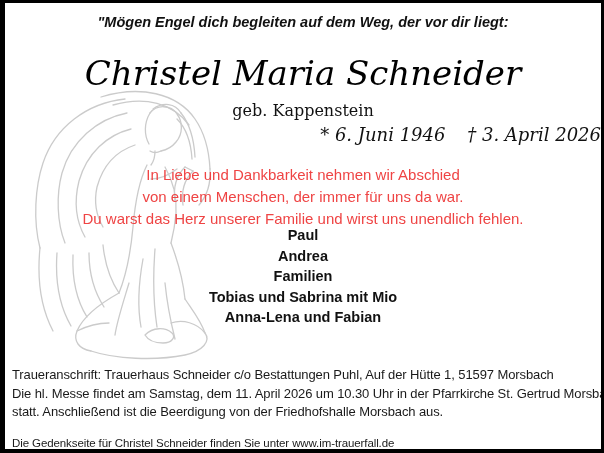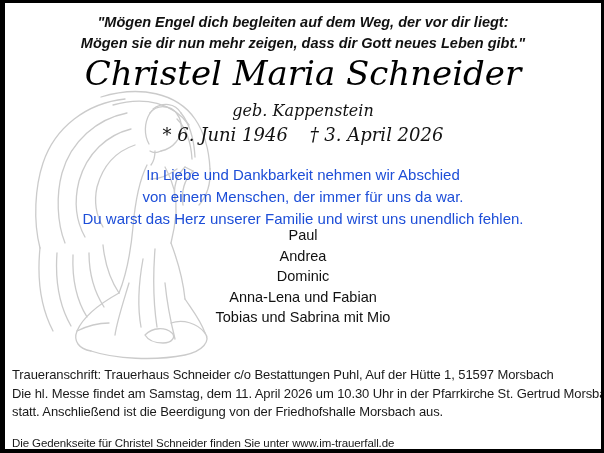--- a/index.html
+++ b/index.html
@@ -39,41 +39,41 @@
     font-family: "DejaVu Serif", serif;
     font-style: italic;
     font-weight: 400;
     font-size: 34px;
     line-height: 40px;
     color: #000;
   }
   .maiden {
     top: 98px;
     font-family: "DejaVu Serif", serif;
-    font-style: italic;
     font-size: 16px;
     color: #111;
   }
   .dates {
     top: 121px;
     font-family: "DejaVu Serif", serif;
     font-style: italic;
     font-size: 18px;
     color: #111;
+    text-align: right;
   }
   .dates .death { margin-left: 16px; }
   .farewell {
     top: 161px;
     font-size: 15px;
     line-height: 22px;
-    color: #1d4ed8;
+    color: #ef4444;
   }
   .mourners {
     top: 222px;
-    font-weight: 400;
+    font-weight: 700;
     font-size: 14.5px;
     line-height: 20.5px;
     color: #111;
   }
   .footer {
     position: absolute;
     left: 7px;
     right: 5px;
     top: 363px;
     text-align: left;
@@ -135,44 +135,43 @@
     <path d="M72,248 C80,244 92,240 104,240"></path>
 
     <path d="M138,176 C134,198 132,222 136,244"></path>
     <path d="M150,166 C148,192 148,218 152,244"></path>
     <path d="M124,200 C118,220 112,238 110,252"></path>
     <path d="M160,200 C162,220 166,240 170,256"></path>
   </svg>
 
   <div class="centered quote">
     <div>"Mögen Engel dich begleiten auf dem Weg, der vor dir liegt:</div>
-    <div>Mögen sie dir nun mehr zeigen, dass dir Gott neues Leben gibt."</div>
   </div>
 
   <h1 class="centered name">Christel Maria Schneider</h1>
 
   <div class="centered maiden">geb. Kappenstein</div>
 
   <div class="centered dates">
     <span class="birth">* 6. Juni 1946</span>
     <span class="death">† 3. April 2026</span>
   </div>
 
   <div class="centered farewell">
     <div>In Liebe und Dankbarkeit nehmen wir Abschied</div>
     <div>von einem Menschen, der immer für uns da war.</div>
     <div>Du warst das Herz unserer Familie und wirst uns unendlich fehlen.</div>
   </div>
 
   <div class="centered mourners">
     <div>Paul</div>
     <div>Andrea</div>
-    <div>Dominic</div>
+    <div>Familien</div>
+    <div>Tobias und Sabrina mit Mio</div>
     <div>Anna-Lena und Fabian</div>
-    <div>Tobias und Sabrina mit Mio</div>
   </div>
 
   <div class="footer">
     <div class="line">Traueranschrift: Trauerhaus Schneider c/o Bestattungen Puhl, Auf der Hütte 1, 51597 Morsbach</div>
     <div class="line">Die hl. Messe findet am Samstag, dem 11. April 2026 um 10.30 Uhr in der Pfarrkirche St. Gertrud Morsbach</div>
     <div class="line">statt. Anschließend ist die Beerdigung von der Friedhofshalle Morsbach aus.</div>
     <div class="memorial">Die Gedenkseite für Christel Schneider finden Sie unter www.im-trauerfall.de</div>
   </div>
 
 </div>

